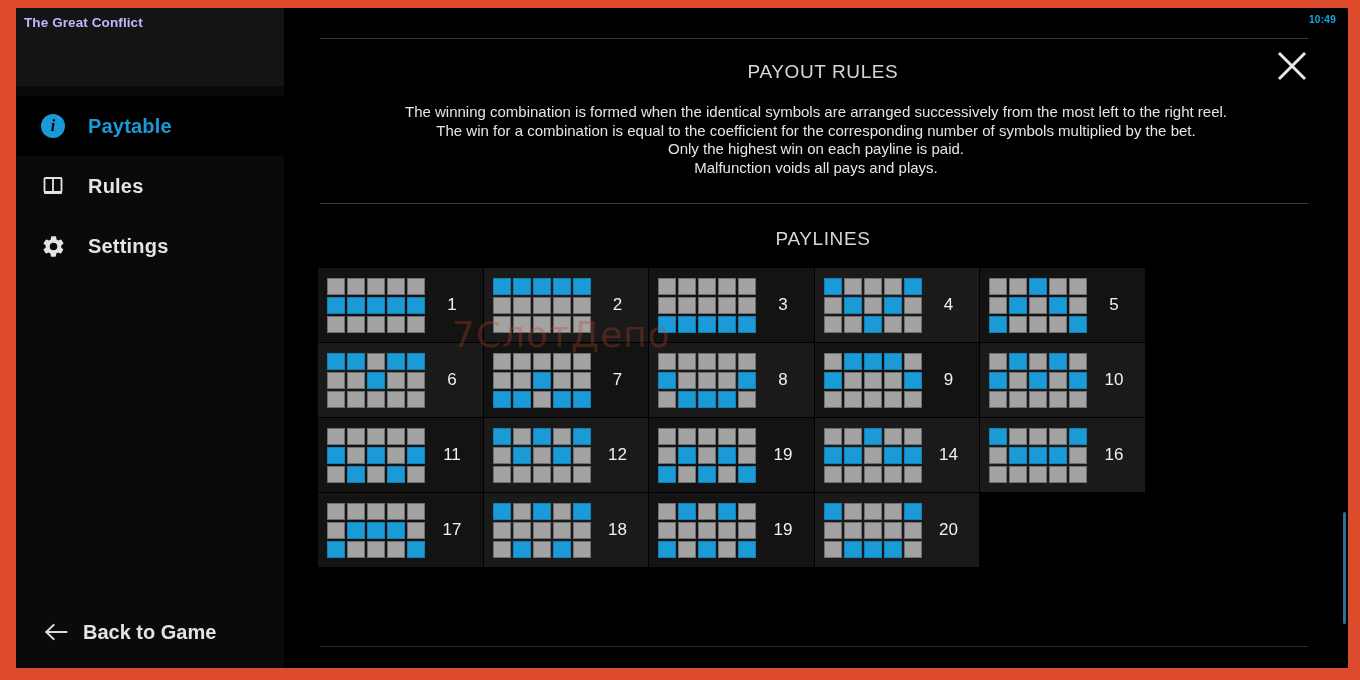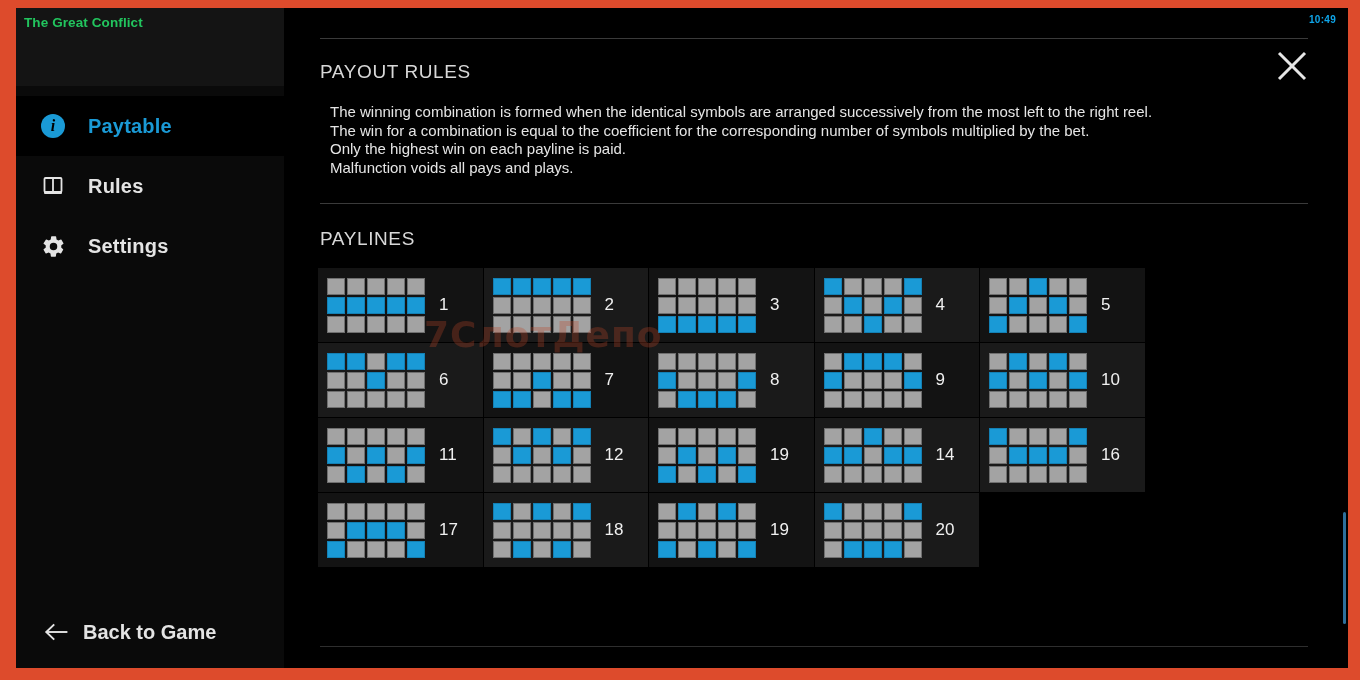--- a/index.html
+++ b/index.html
@@ -41,21 +41,21 @@
   }
 
   .sb-header {
     height: 78px;
     background: #141414;
     padding: 7px 0 0 8px;
   }
   .sb-title {
     font-size: 13.5px;
     font-weight: bold;
-    color: #22c55e;
+    color: #c4b5fd;
     letter-spacing: .1px;
   }
 
   .sb-nav { padding-top: 10px; }
 
   .sb-item {
     height: 60px;
     display: flex;
     align-items: center;
     padding-left: 24px;
@@ -110,20 +110,21 @@
     flex: 1 1 auto;
     position: relative;
     background: #000000;
     overflow: hidden;
   }
 
   #content {
     position: absolute;
     inset: 0;
     padding: 0 22px 0 34px;
+    text-align: center;
   }
 
   .hr-top {
     height: 1px;
     background: #3a3a3a;
     margin: 30px 18px 0 2px;
   }
 
   .close-btn {
     position: absolute;
@@ -235,24 +236,24 @@
     top: 470px;
     width: 3px;
     height: 112px;
     background: #2d6f9b;
     border-radius: 2px;
   }
 
   
   .watermark {
     position: absolute;
-    left: 140px;
+    left: 168px;
     top: 306px;
     font-size: 36px;
-    font-weight: bold;
+    font-weight: normal;
     color: rgba(190, 70, 40, 0.30);
     letter-spacing: 1px;
     pointer-events: none;
     white-space: nowrap;
     font-family: "DejaVu Sans", sans-serif;
   }
 </style>
 </head>
 <body>
 

